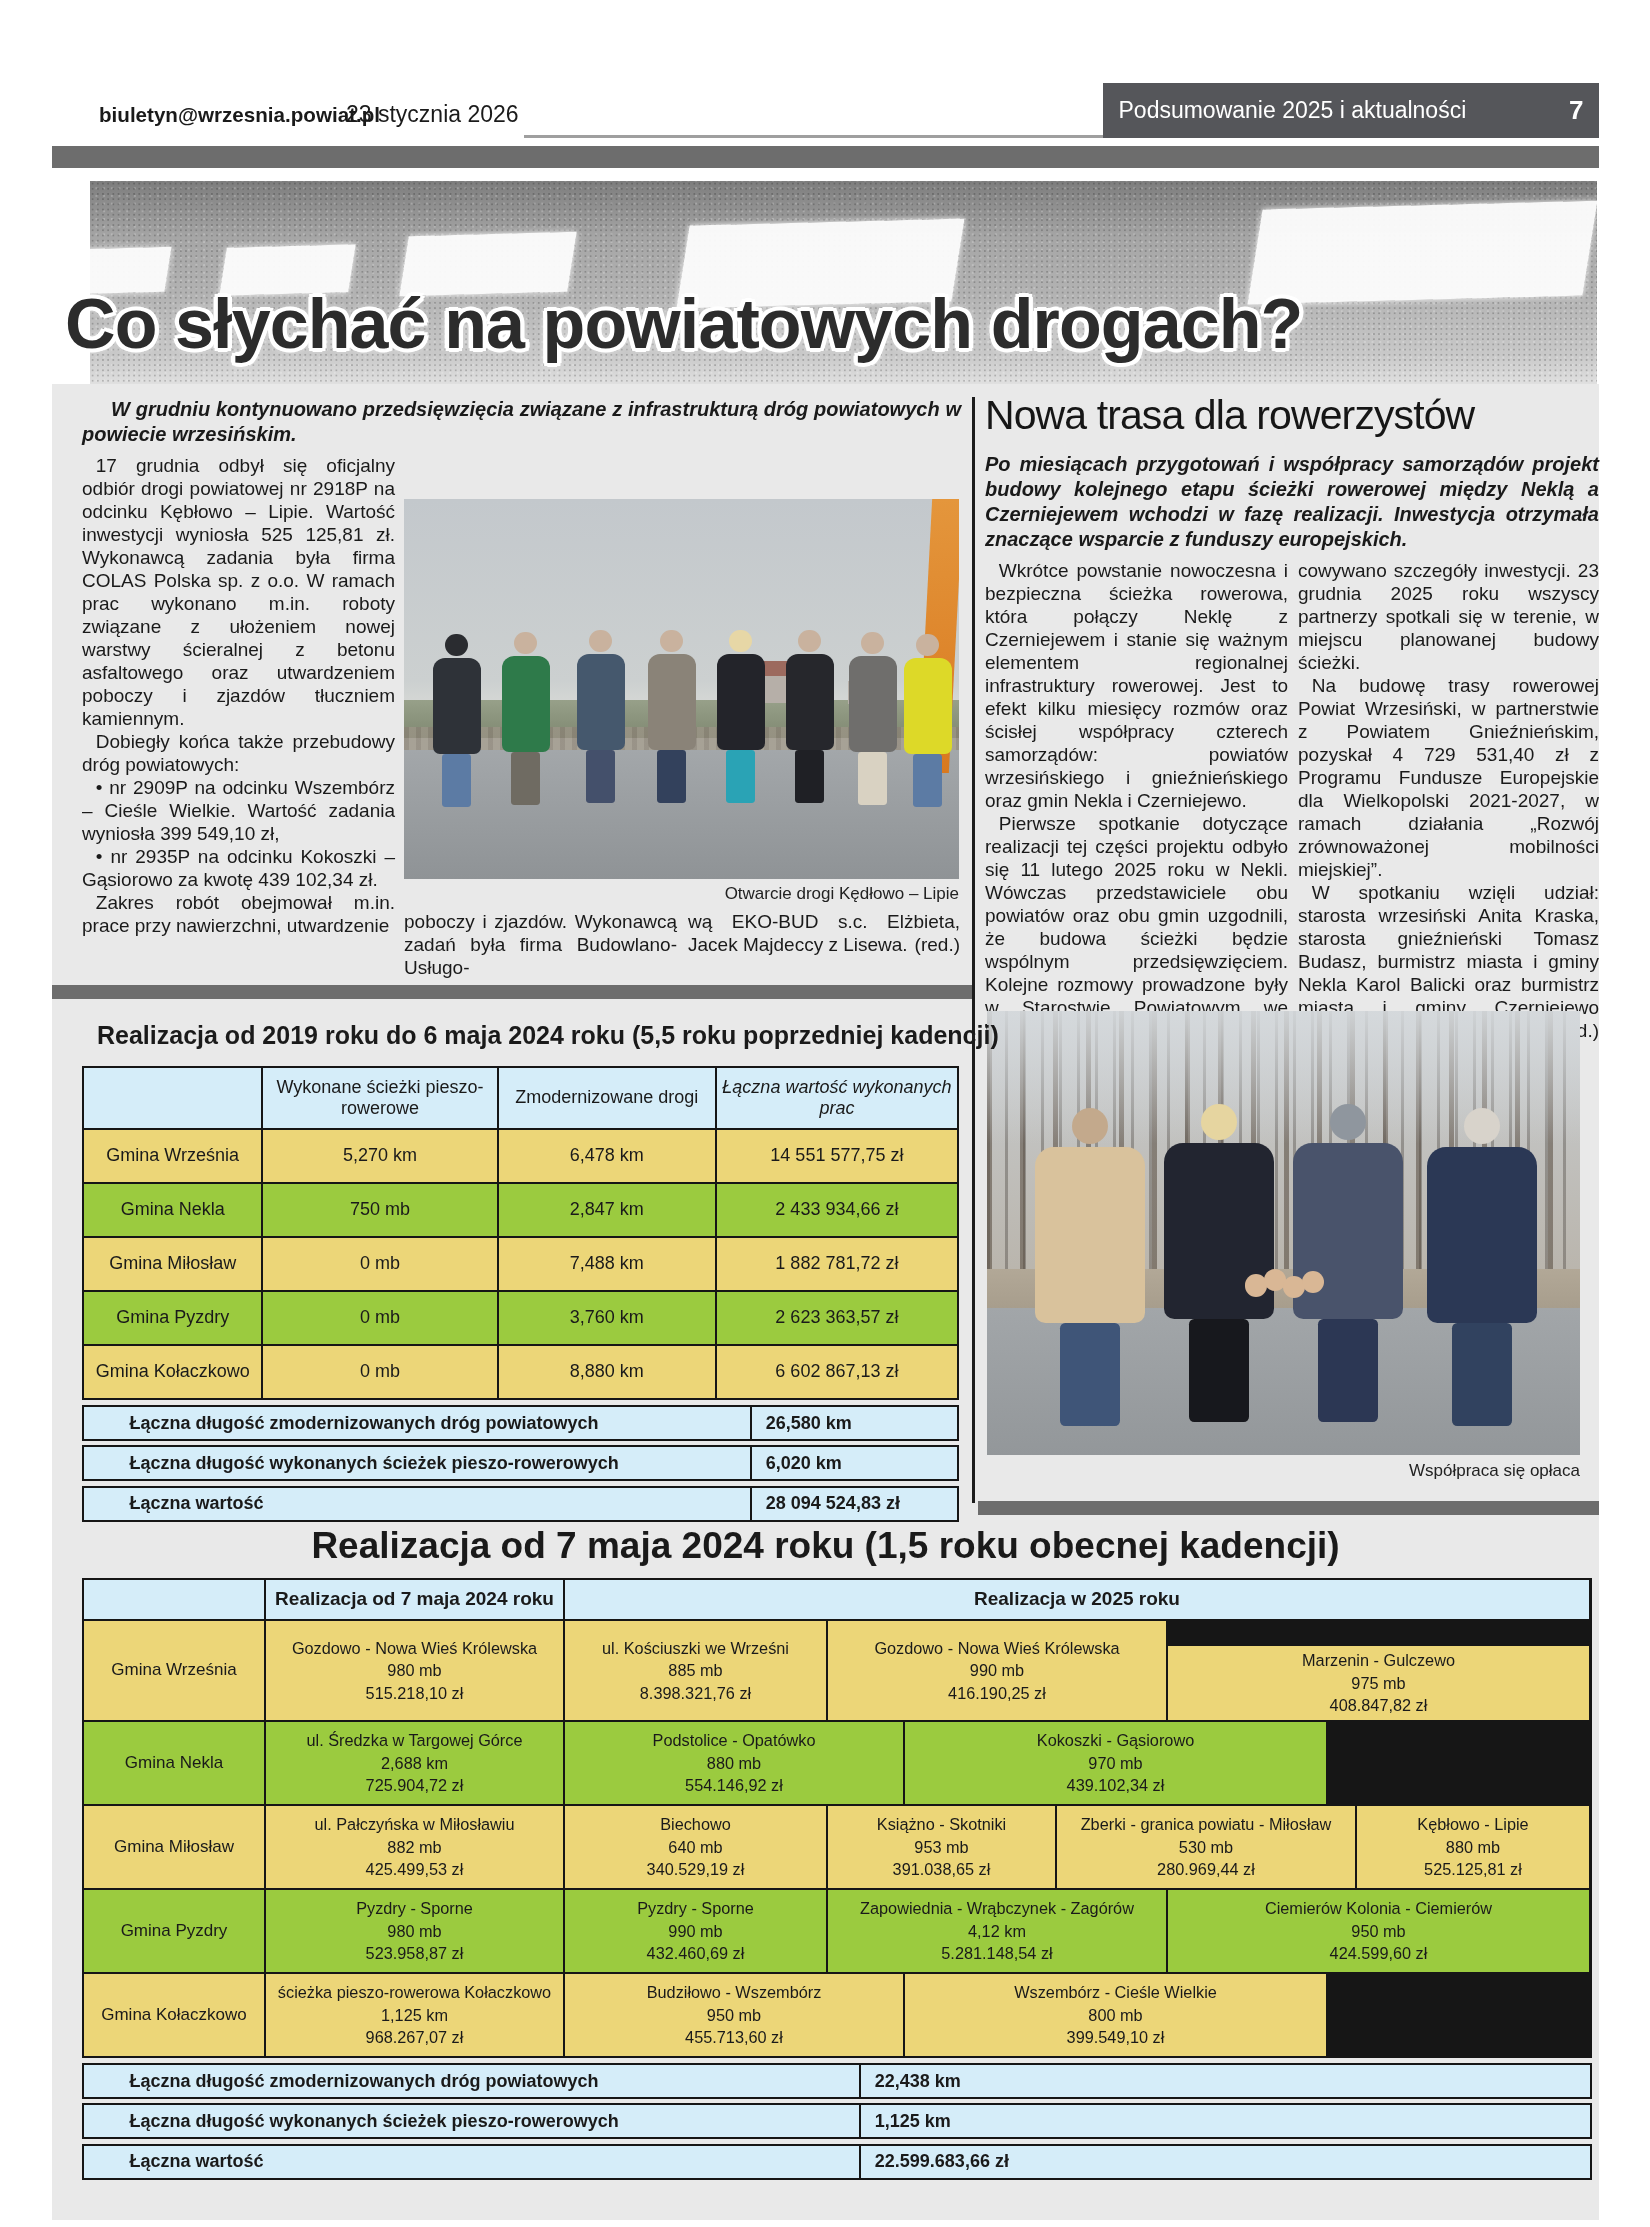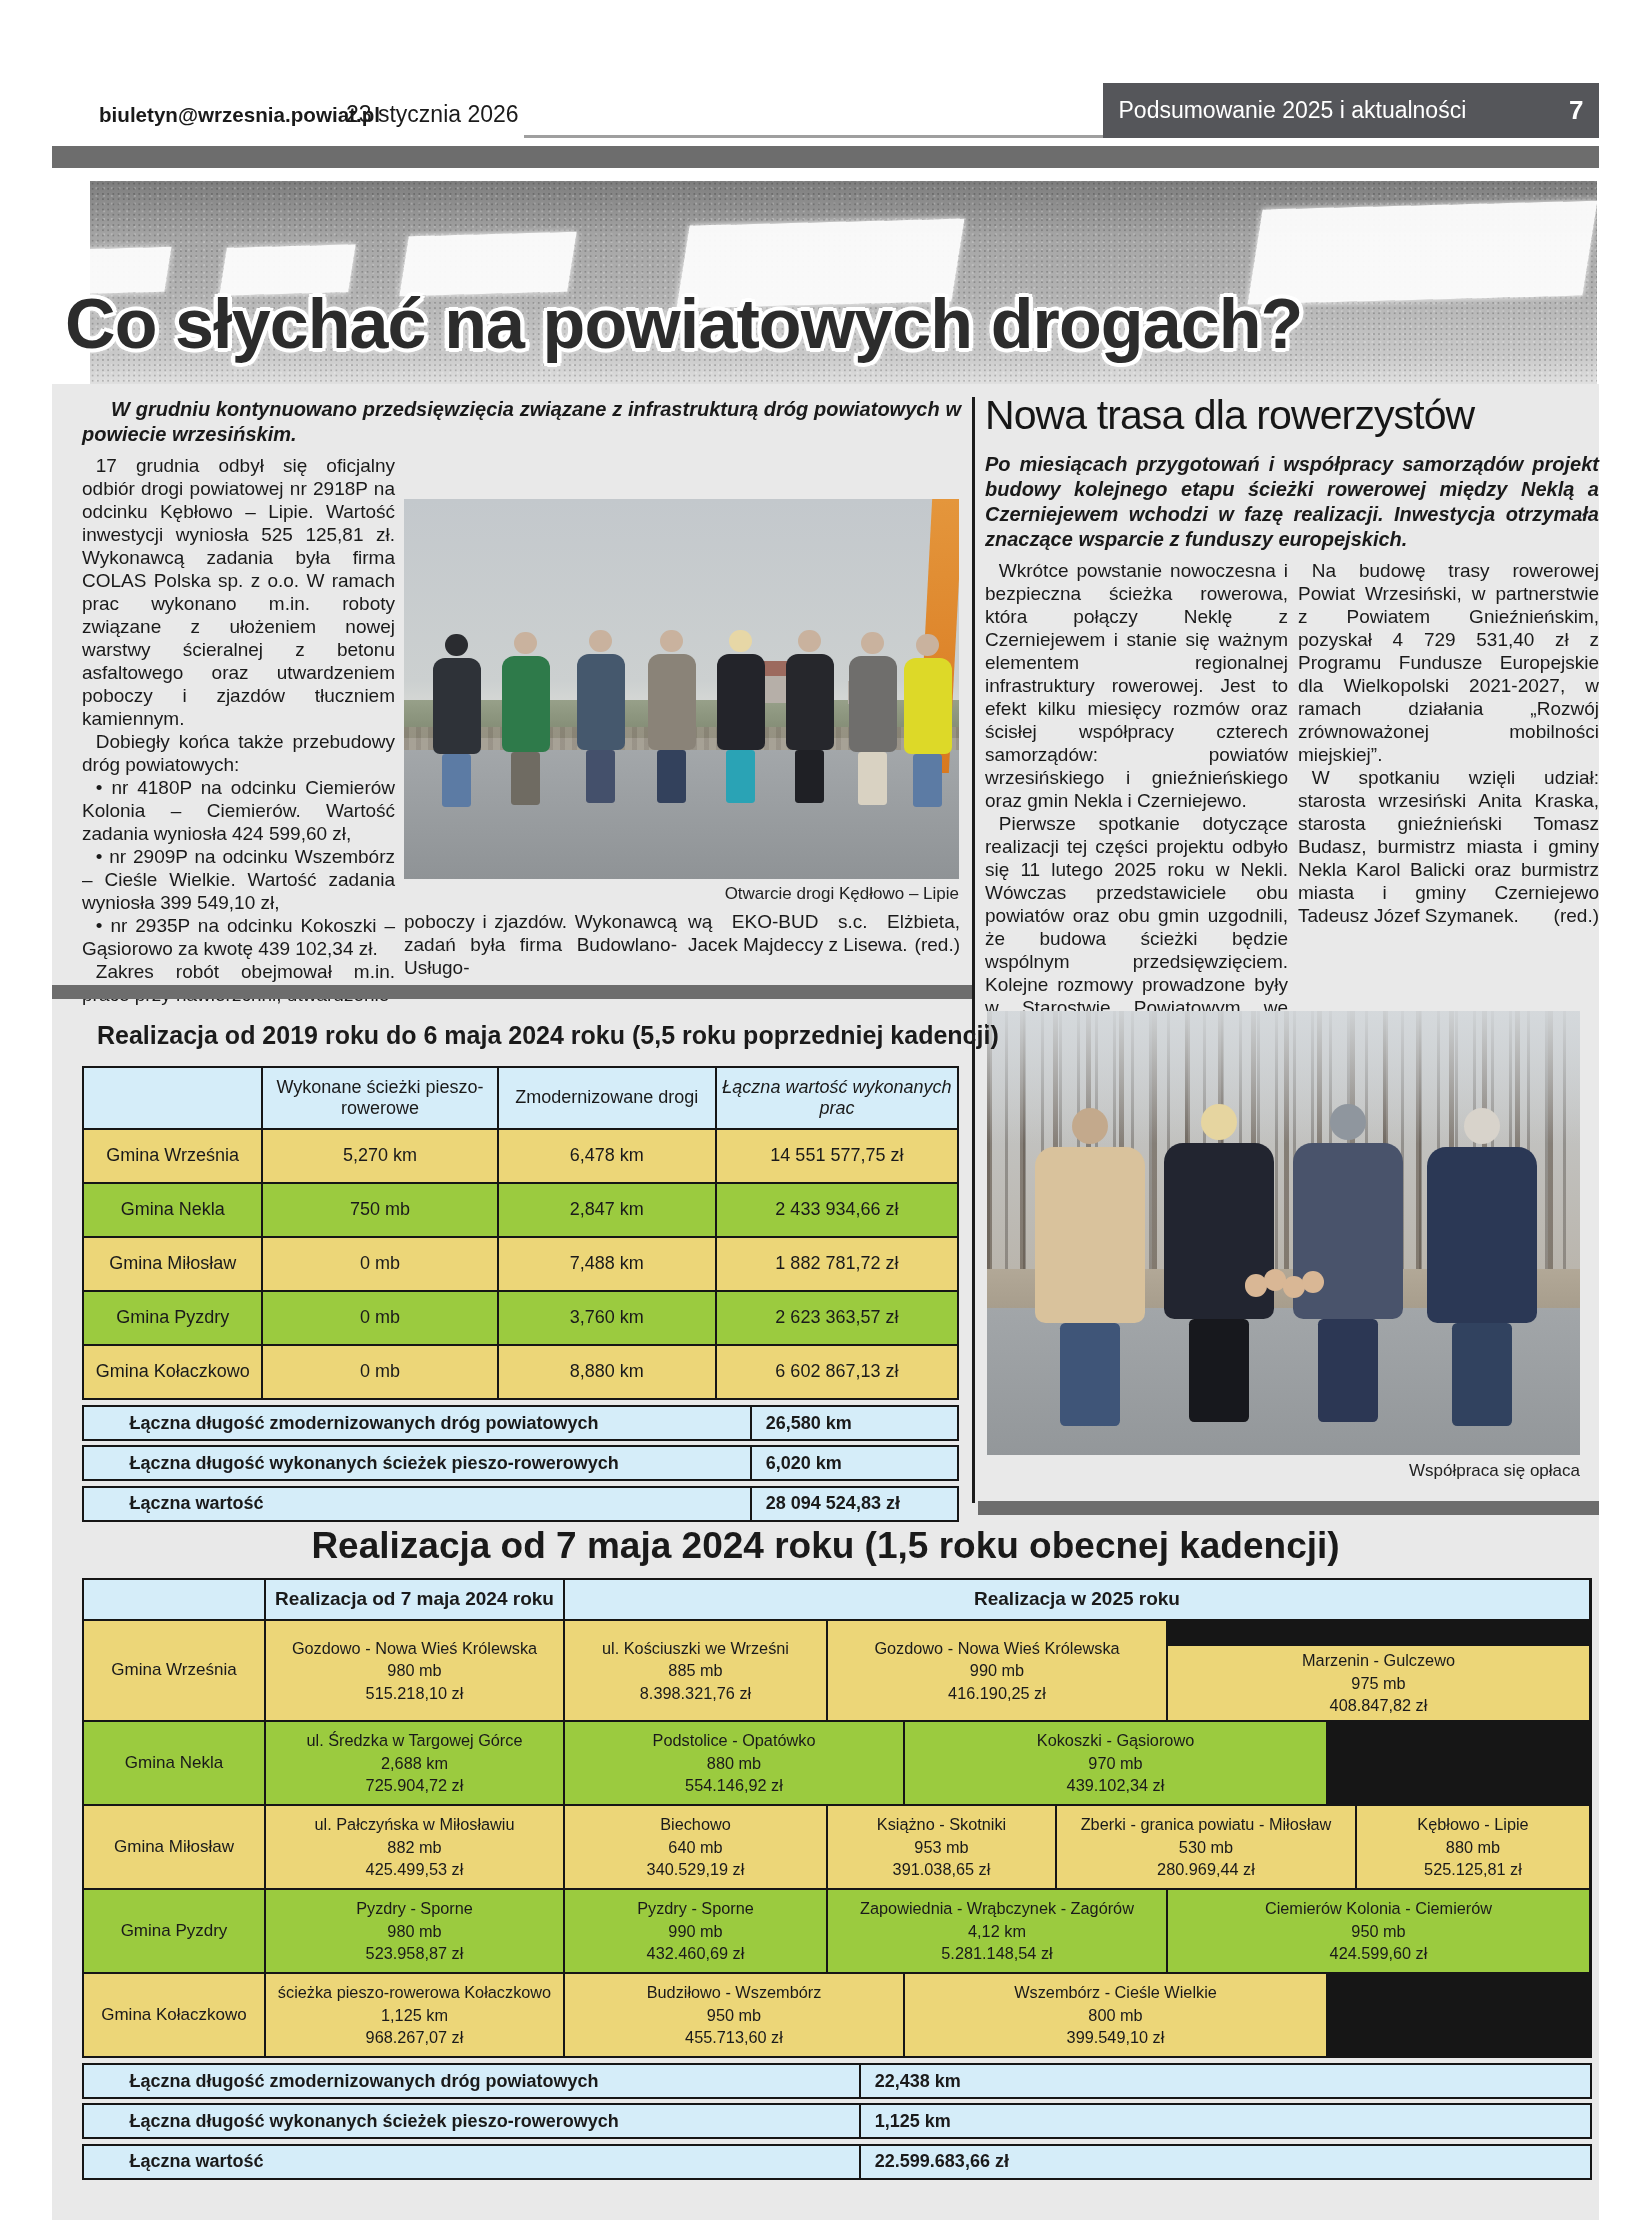--- a/index.html
+++ b/index.html
@@ -150,21 +150,20 @@
       <div class="dash" style="left:593px; top:41px; width:275px; height:83px;"></div>
       <div class="dash" style="left:1165px; top:24px; width:335px; height:95px;"></div>
     </div>
   </div>
   <div class="banner-headline">Co słychać na powiatowych drogach?</div>
 
   <div class="lead lead-left">W grudniu kontynuowano przedsięwzięcia związane z infrastrukturą dróg powiatowych w powiecie wrzesińskim.</div>
   <div class="body-col col-left">
     <p>17 grudnia odbył się oficjalny odbiór drogi powiatowej nr 2918P na odcinku Kębłowo – Lipie. Wartość inwestycji wyniosła 525 125,81 zł. Wykonawcą zadania była firma COLAS Polska sp. z o.o. W ramach prac wykonano m.in. roboty związane z ułożeniem nowej warstwy ścieralnej z betonu asfaltowego oraz utwardzeniem poboczy i zjazdów tłuczniem kamiennym.</p>
     <p>Dobiegły końca także przebudowy dróg powiatowych:</p>
-    <p>• nr 4180P na odcinku Ciemierów Kolonia – Ciemierów. Wartość zadania wyniosła 424 599,60 zł,</p>
     <p>• nr 2909P na odcinku Wszembórz – Cieśle Wielkie. Wartość zadania wyniosła 399 549,10 zł,</p>
     <p>• nr 2935P na odcinku Kokoszki – Gąsiorowo za kwotę 439 102,34 zł.</p>
     <p>Zakres robót obejmował m.in. prace przy nawierzchni, utwardzenie</p>
   </div>
 
   <div class="photo photo1">
     <div class="field"></div>
     <div class="brush"></div>
     <div class="road"></div>
     <div class="house" style="left:62%; top:46%; width:60px; height:29px;"></div>
@@ -224,20 +223,21 @@
   <div class="bar leftbar"></div>
   <div class="vdivider"></div>
 
   <div class="bike-headline">Nowa trasa dla rowerzystów</div>
   <div class="lead bike-lead">Po miesiącach przygotowań i współpracy samorządów projekt budowy kolejnego etapu ścieżki rowerowej między Neklą a Czerniejewem wchodzi w fazę realizacji. Inwestycja otrzymała znaczące wsparcie z funduszy europejskich.</div>
   <div class="body-col bike-col1">
     <p>Wkrótce powstanie nowoczesna i bezpieczna ścieżka rowerowa, która połączy Neklę z Czerniejewem i stanie się ważnym elementem regionalnej infrastruktury rowerowej. Jest to efekt kilku miesięcy rozmów oraz ścisłej współpracy czterech samorządów: powiatów wrzesińskiego i gnieźnieńskiego oraz gmin Nekla i Czerniejewo.</p>
     <p>Pierwsze spotkanie dotyczące realizacji tej części projektu odbyło się 11 lutego 2025 roku w Nekli. Wówczas przedstawiciele obu powiatów oraz obu gmin uzgodnili, że budowa ścieżki będzie wspólnym przedsięwzięciem. Kolejne rozmowy prowadzone były w Starostwie Powiatowym we Wrześni, gdzie dopra-</p>
   </div>
   <div class="body-col bike-col2">
+    <p style="text-indent:0">cowywano szczegóły inwestycji. 23 grudnia 2025 roku wszyscy partnerzy spotkali się w terenie, w miejscu planowanej budowy ścieżki.</p>
     <p>Na budowę trasy rowerowej Powiat Wrzesiński, w partnerstwie z Powiatem Gnieźnieńskim, pozyskał 4 729 531,40 zł z Programu Fundusze Europejskie dla Wielkopolski 2021-2027, w ramach działania „Rozwój zrównoważonej mobilności miejskiej”.</p>
     <p><span>W spotkaniu wzięli udział: starosta wrzesiński Anita Kraska, starosta gnieźnieński Tomasz Budasz, burmistrz miasta i gminy Nekla Karol Balicki oraz burmistrz miasta i gminy Czerniejewo Tadeusz Józef Szymanek.</span><span class="byline">(red.)</span></p>
   </div>
 
   <div class="photo photo2">
     <div class="trees"></div>
     <div class="haze"></div>
     <div class="ground"></div>
     <div class="road2"></div>
     <div class="fig2" style="left:34px;  bottom:29px; --coat:#d9c29c; --pants:#3f5578; --head:#c3a98c;">

